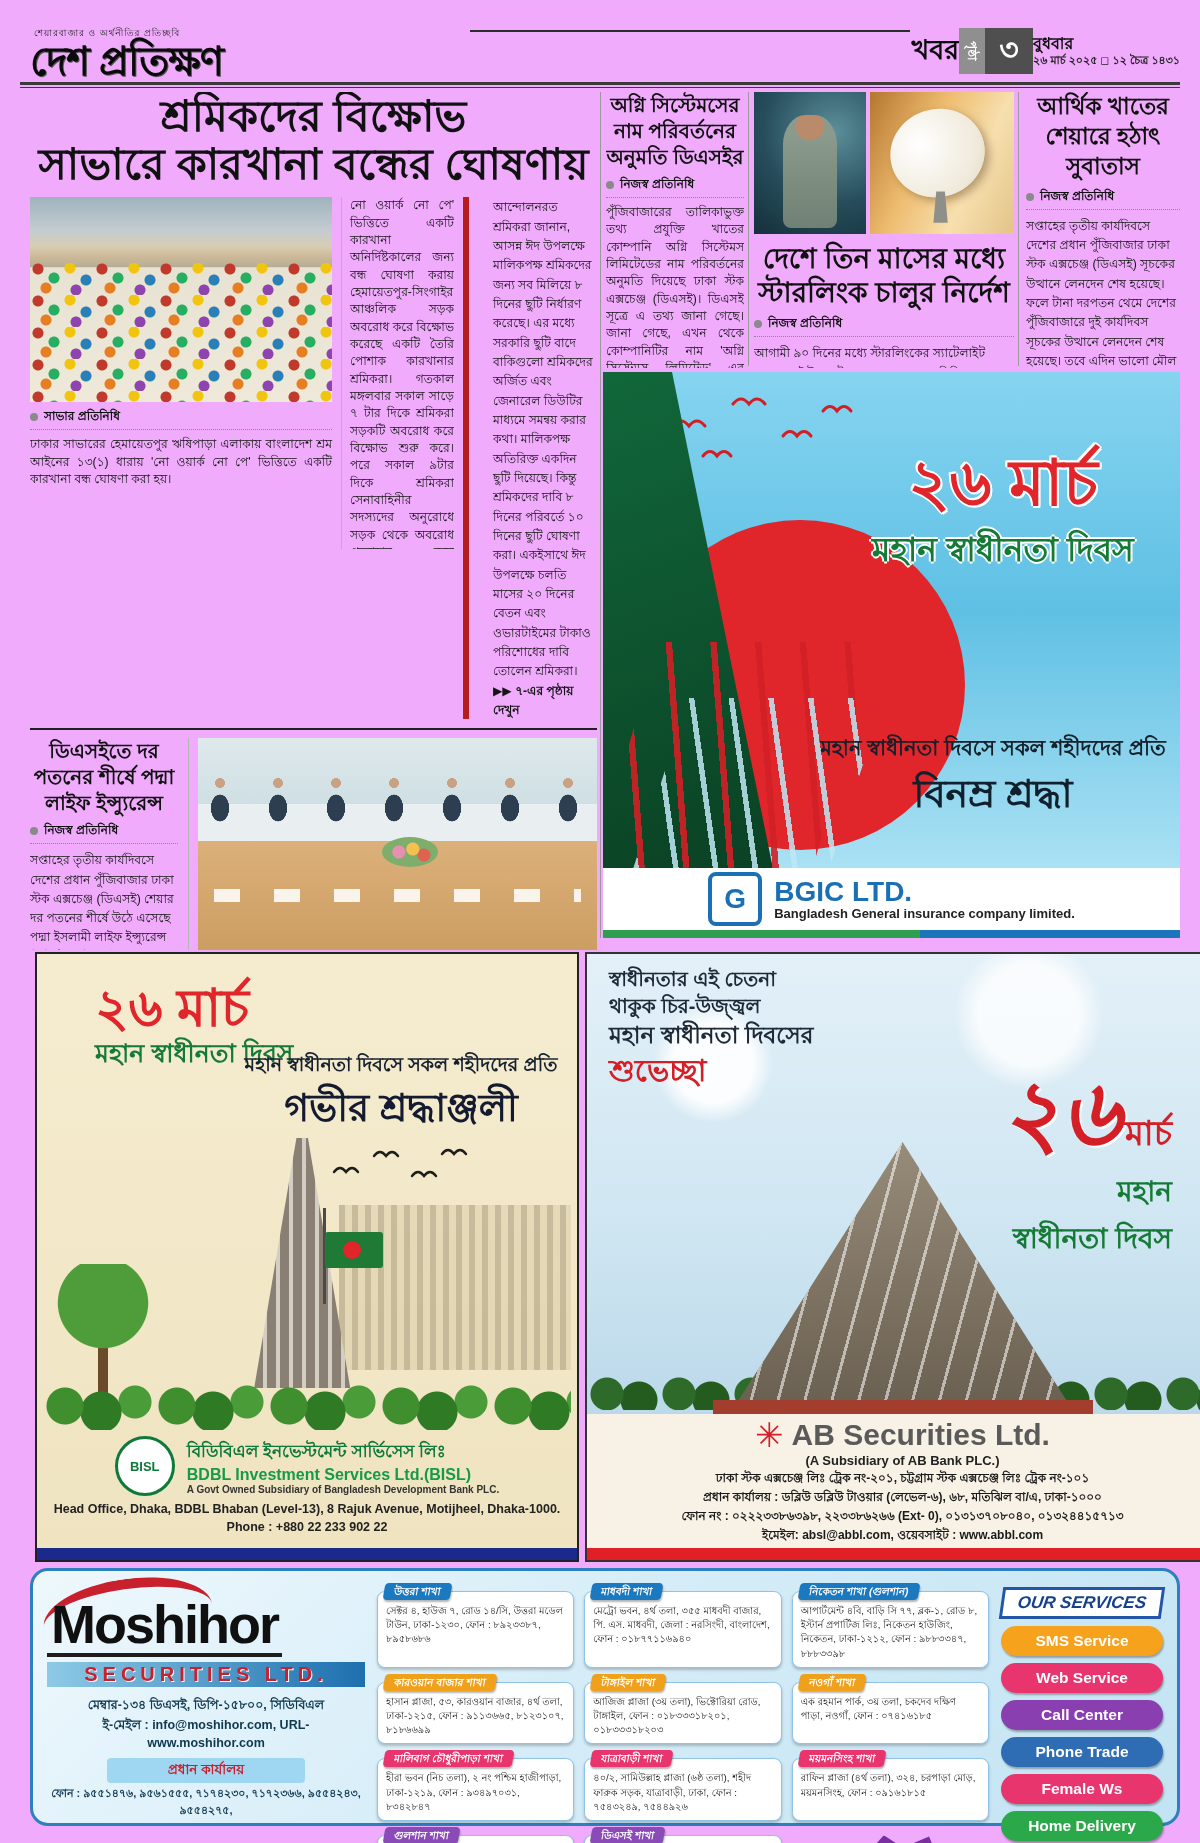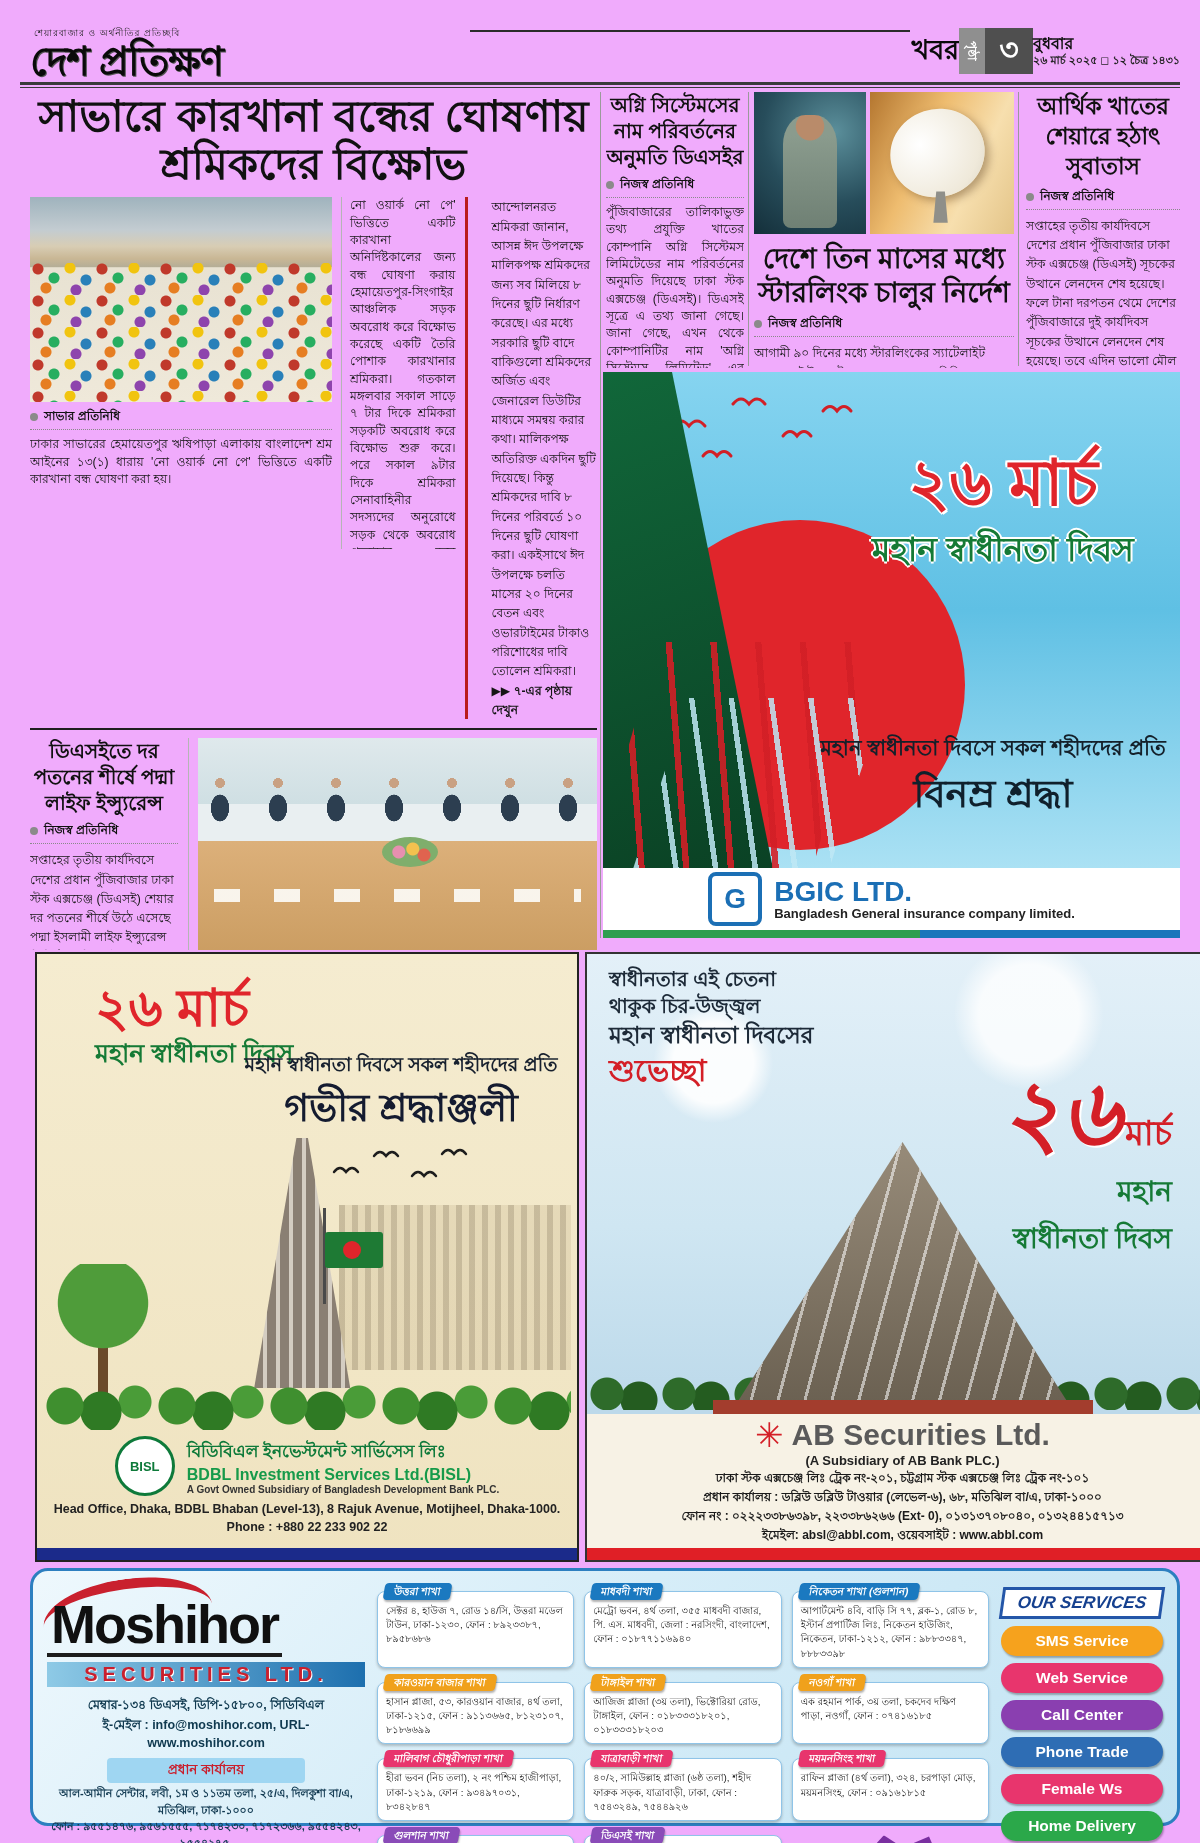--- a/index.html
+++ b/index.html
@@ -235,37 +235,37 @@
     <span class="pagebox-dark">৩</span>
     <span class="date-stack">
       <div class="wd">বুধবার</div>
       <div class="dl">২৬ মার্চ ২০২৫ ◻ ১২ চৈত্র ১৪৩১</div>
     </span>
   </div>
   <div class="hdr-rule"></div>
   <div class="hdr-rule2"></div>
 
   <div class="abs clip" style="left:30px;top:92px;width:567px;height:858px;">
+    <div class="h-lg">শ্রমিকদের বিক্ষোভ</div>
     <div class="h-lg">সাভারে কারখানা বন্ধের ঘোষণায়</div>
-    <div class="h-lg">শ্রমিকদের বিক্ষোভ</div>
 
     <div style="display:flex;gap:9px;margin-top:9px;">
       <div style="flex:0 0 302px;">
         <div class="photo photo-protest" style="width:302px;height:205px;">
           <div class="crowd-dots"></div>
         </div>
         <div class="byline">
           <span class="bdot"></span>
           <span>সাভার প্রতিনিধি</span>
         </div>
         <div class="dotline"></div>
         <div class="body">ঢাকার সাভারের হেমায়েতপুর ঋষিপাড়া এলাকায় বাংলাদেশ শ্রম আইনের ১৩(১) ধারায় 'নো ওয়ার্ক নো পে' ভিত্তিতে একটি কারখানা বন্ধ ঘোষণা করা হয়।</div>
       </div>
       <div class="body clip" style="flex:1;height:352px;border-left:1px solid #b5b5b5;padding-left:8px;">নো ওয়ার্ক নো পে' ভিত্তিতে একটি কারখানা অনির্দিষ্টকালের জন্য বন্ধ ঘোষণা করায় হেমায়েতপুর-সিংগাইর আঞ্চলিক সড়ক অবরোধ করে বিক্ষোভ করেছে একটি তৈরি পোশাক কারখানার শ্রমিকরা। গতকাল মঙ্গলবার সকাল সাড়ে ৭ টার দিকে শ্রমিকরা সড়কটি অবরোধ করে বিক্ষোভ শুরু করে। পরে সকাল ৯টার দিকে শ্রমিকরা সেনাবাহিনীর সদস্যদের অনুরোধে সড়ক থেকে অবরোধ প্রত্যাহার করে সড়কের পাশে অবস্থান নেয়।</div>
-      <div style="flex:1;border-left:3px solid #b91c1c;padding-left:24px;">
+      <div style="flex:1;border-left:6px solid #b91c1c;padding-left:24px;">
         <span class="body">আন্দোলনরত শ্রমিকরা জানান, আসন্ন ঈদ উপলক্ষে মালিকপক্ষ শ্রমিকদের জন্য সব মিলিয়ে ৮ দিনের ছুটি নির্ধারণ করেছে। এর মধ্যে সরকারি ছুটি বাদে বাকিগুলো শ্রমিকদের অর্জিত এবং জেনারেল ডিউটির মাধ্যমে সমন্বয় করার কথা। মালিকপক্ষ অতিরিক্ত একদিন ছুটি দিয়েছে। কিন্তু শ্রমিকদের দাবি ৮ দিনের পরিবর্তে ১০ দিনের ছুটি ঘোষণা করা। একইসাথে ঈদ উপলক্ষে চলতি মাসের ২০ দিনের বেতন এবং ওভারটাইমের টাকাও পরিশোধের দাবি তোলেন শ্রমিকরা।</span>
         <span class="body cont">▶▶ ৭-এর পৃষ্ঠায় দেখুন</span>
       </div>
     </div>
 
     <div class="art-sep"></div>
 
     <div style="display:flex;gap:10px;">
 
       <div style="flex:0 0 148px;">
@@ -454,21 +454,20 @@
         <div class="mosh-arc"></div>
         <div class="mosh-logo">Moshihor</div>
       </div>
       <div class="mosh-secbar">
         <span class="mosh-sec">SECURITIES LTD.</span>
       </div>
       <div class="mosh-member">মেম্বার-১৩৪ ডিএসই, ডিপি-১৫৮০০, সিডিবিএল</div>
       <div class="mosh-email">ই-মেইল : info@moshihor.com, URL- www.moshihor.com</div>
       <div class="mosh-holabel">প্রধান কার্যালয়</div>
       <div class="mosh-hoaddr">
-        <div>আল-আমীন সেন্টার, লবী, ১ম ও ১১তম তলা, ২৫/এ, দিলকুশা বা/এ, মতিঝিল, ঢাকা-১০০০</div>
         <div>ফোন : ৯৫৫১৪৭৬, ৯৫৬১৫৫৫, ৭১৭৪২৩০, ৭১৭২৩৬৬, ৯৫৫৪২৪৩, ৯৫৫৪২৭৫,</div>
 
       </div>
     </div>
 
     <div class="mosh-grid">
       <div class="bcard">
         <div class="bhead bh-blue">উত্তরা শাখা</div>
         <div>সেক্টর ৪, হাউজ ৭, রোড ১৪/সি, উত্তরা মডেল টাউন, ঢাকা-১২৩০, ফোন : ৮৯২৩৩৮৭, ৮৯৫৮৬৮৬</div>
       </div>

